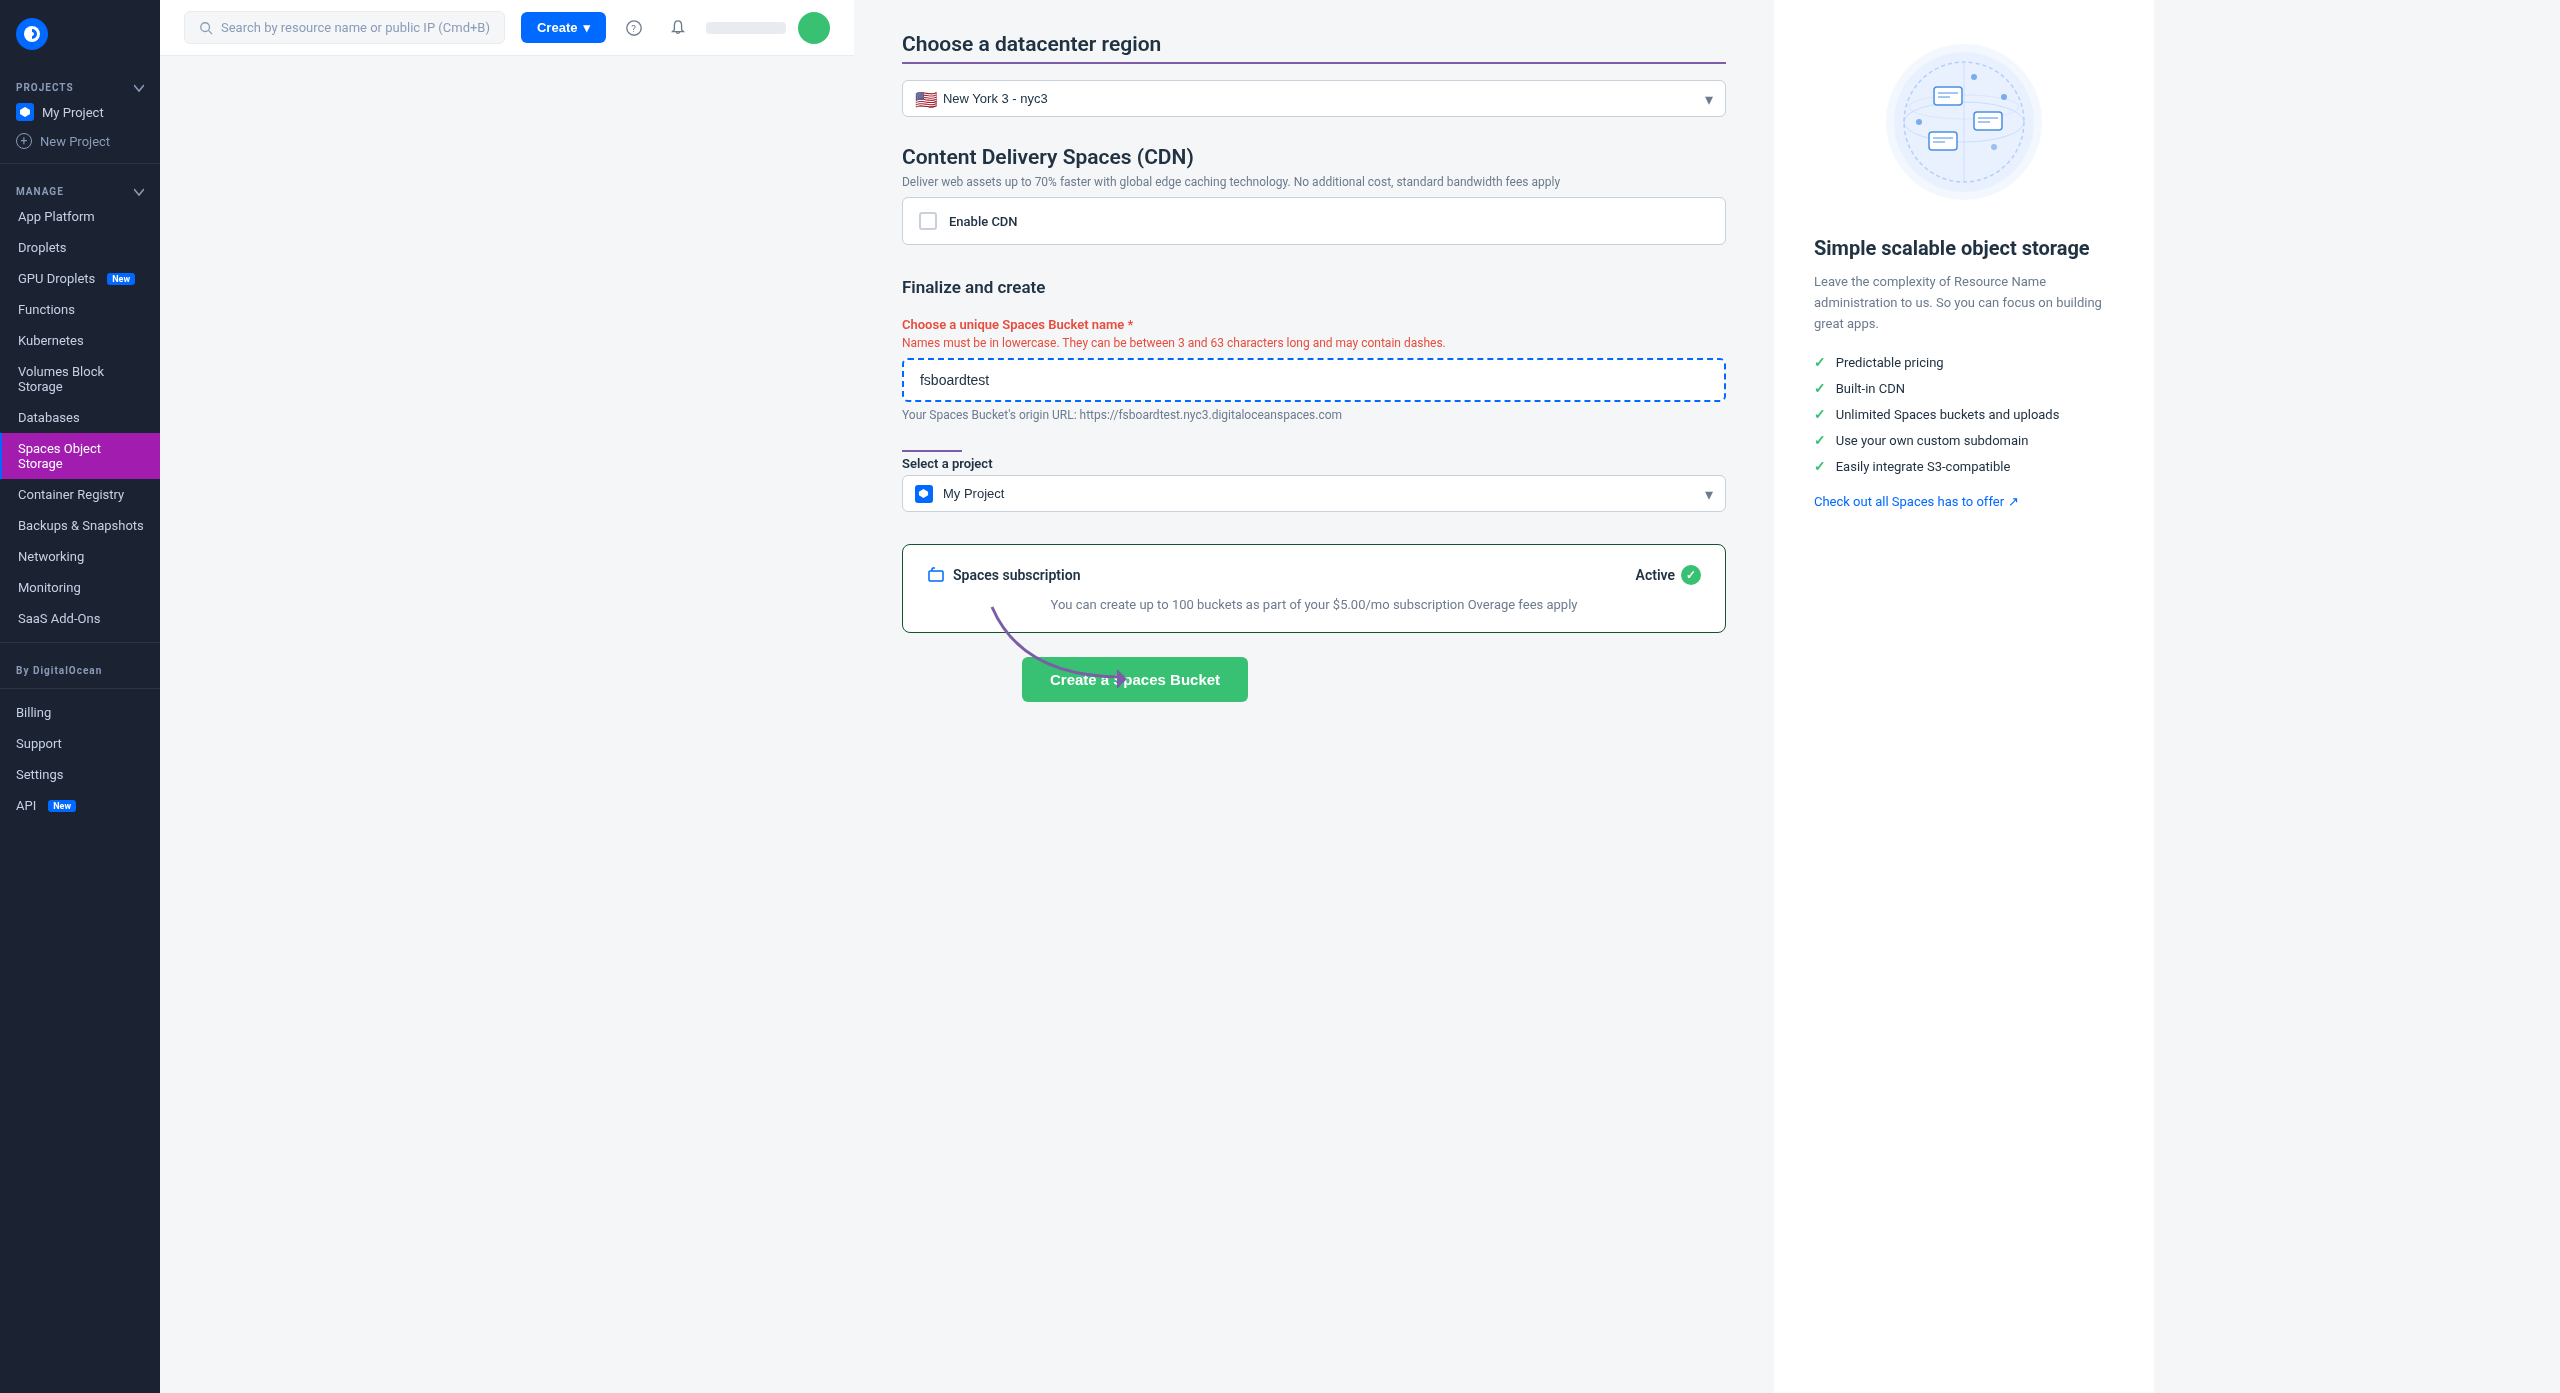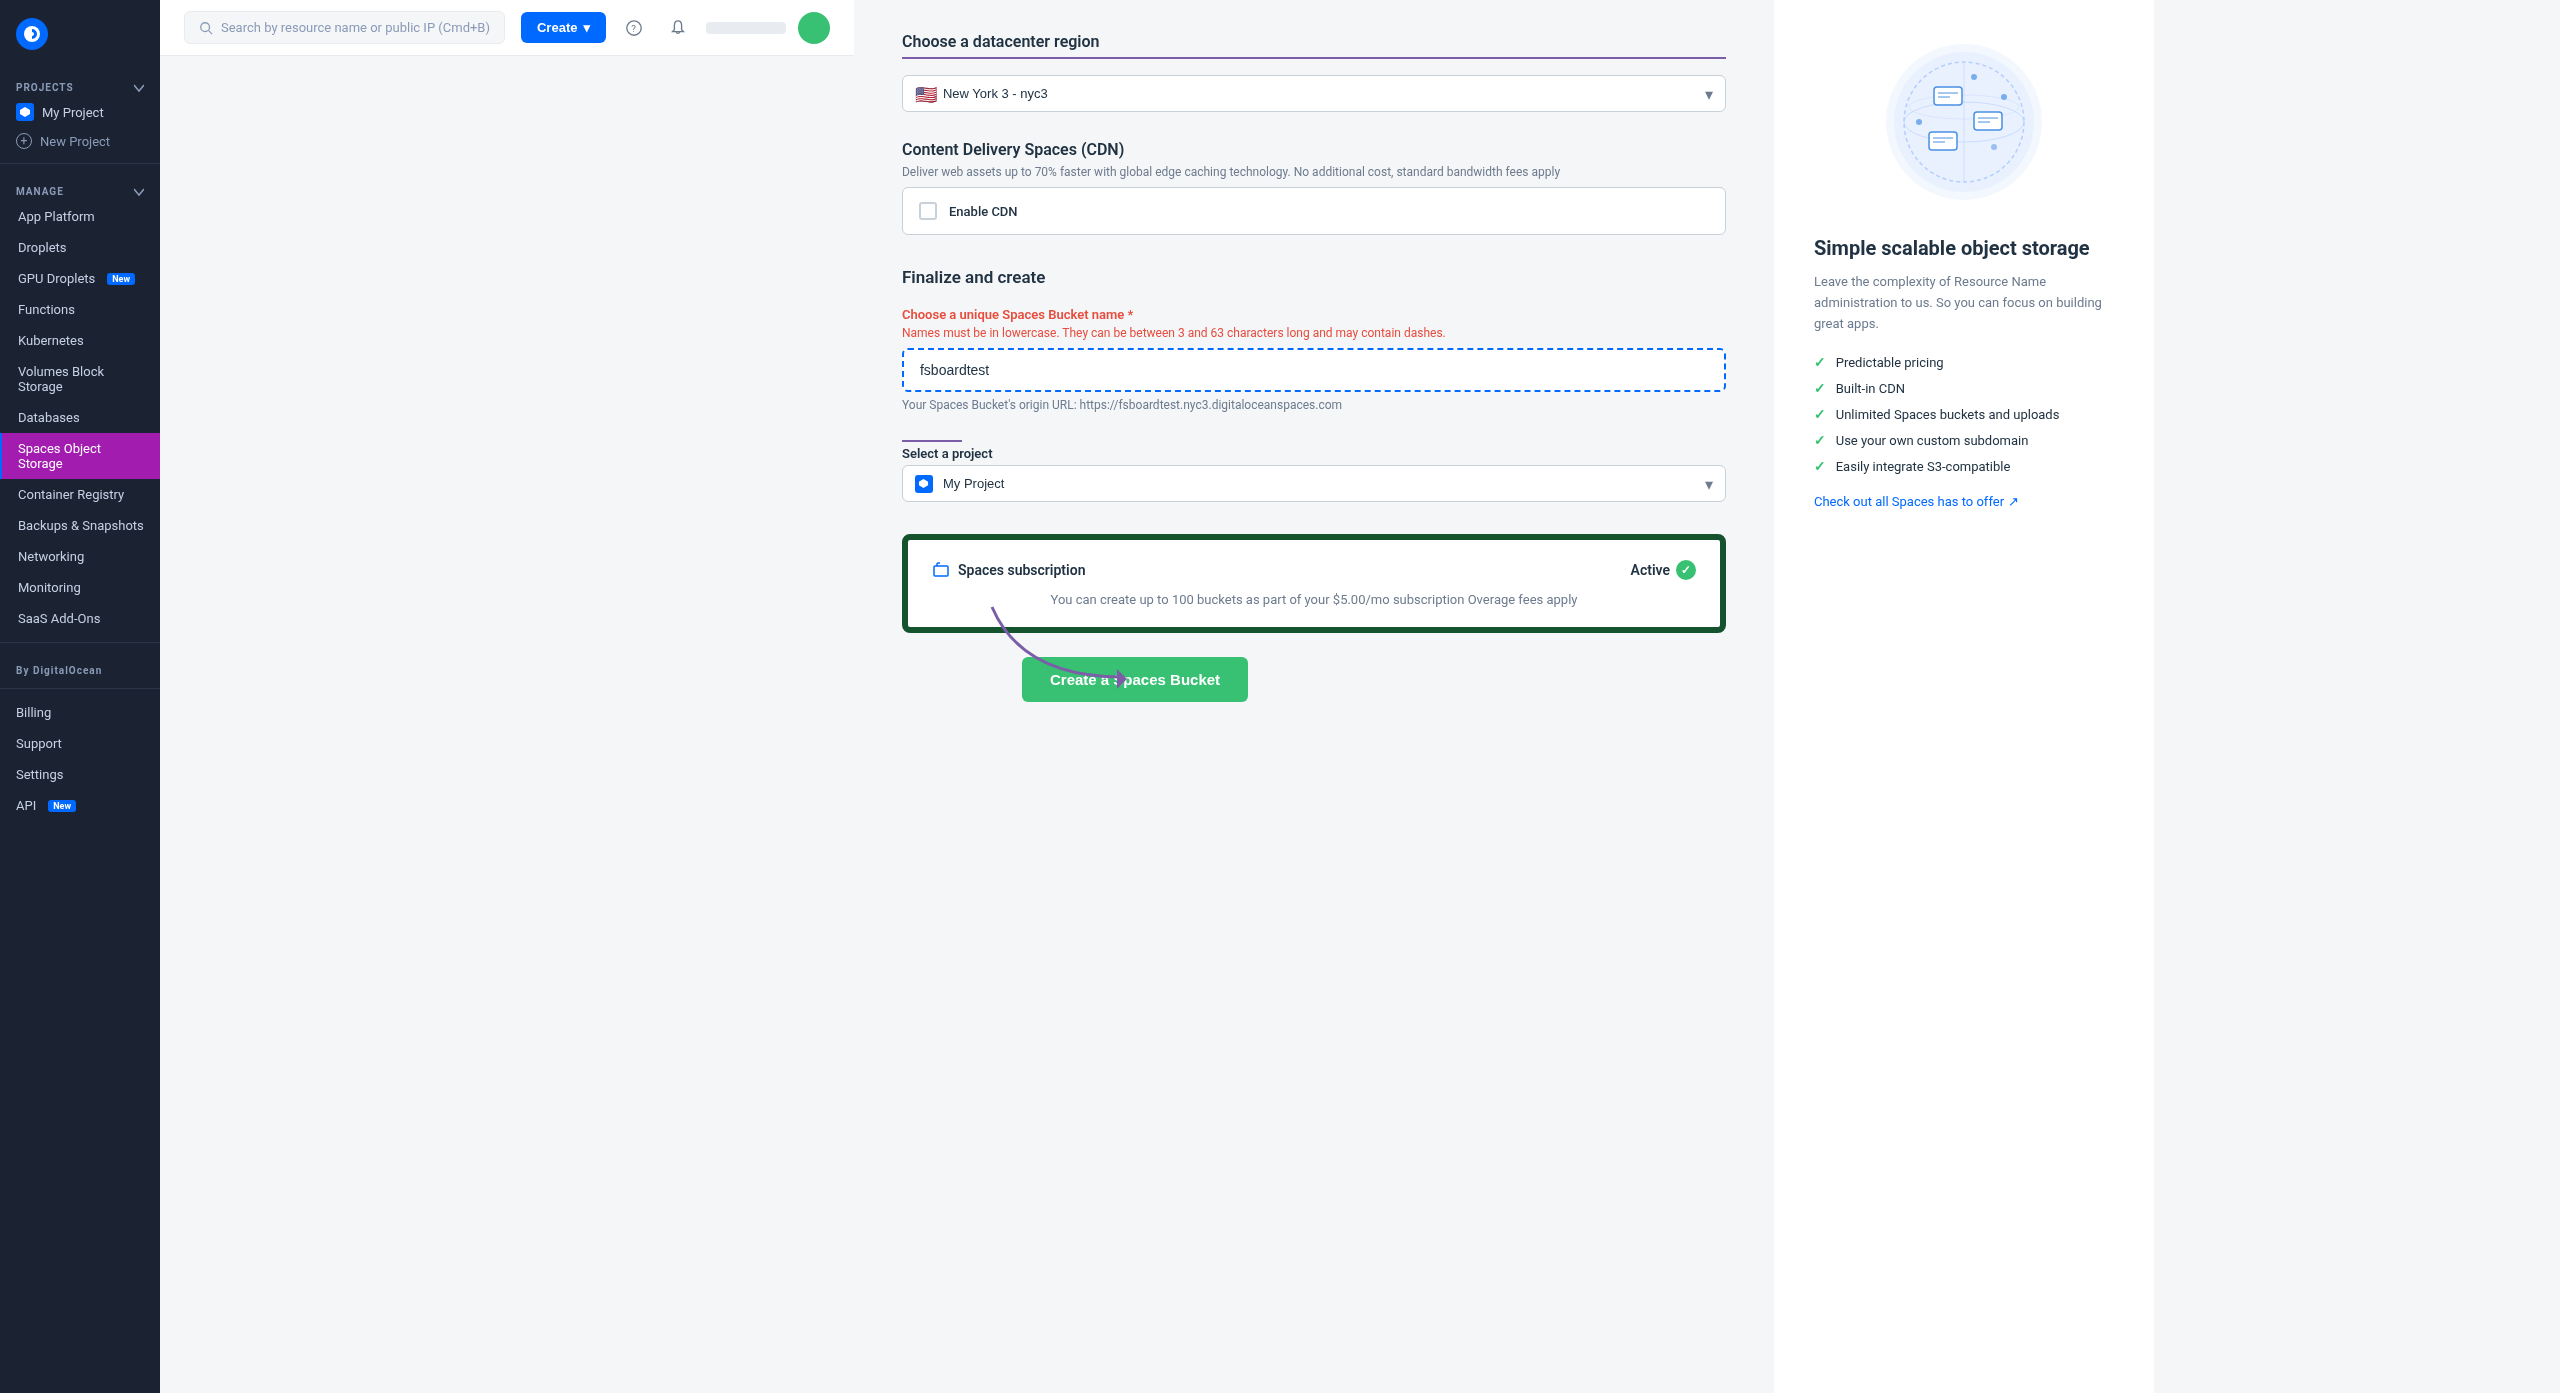--- a/index.html
+++ b/index.html
@@ -191,21 +191,21 @@
       max-width: 920px;
     }
     #info-panel {
       width: 380px;
       padding: 32px 40px;
       background: #fff;
     }
 
     
     .section-title {
-      font-size: 16px;
+      font-size: 21px;
       font-weight: 600;
       color: #213343;
       margin-bottom: 6px;
     }
     .section-divider {
       height: 2px;
       background: linear-gradient(to right, #7b5ea7 0%, #7b5ea7 100%);
       width: 100%;
       margin-bottom: 16px;
     }
@@ -334,21 +334,21 @@
     }
     .project-select-divider {
       height: 2px;
       background: #7b5ea7;
       width: 60px;
       margin-bottom: 4px;
     }
 
     
     .subscription-card {
-      border: 6px solid #14532d;
+      border: 1px solid #14532d;
       border-radius: 8px;
       padding: 20px 24px;
       background: #fff;
       margin-top: 32px;
     }
     .sub-header {
       display: flex;
       align-items: center;
       justify-content: space-between;
       margin-bottom: 12px;

